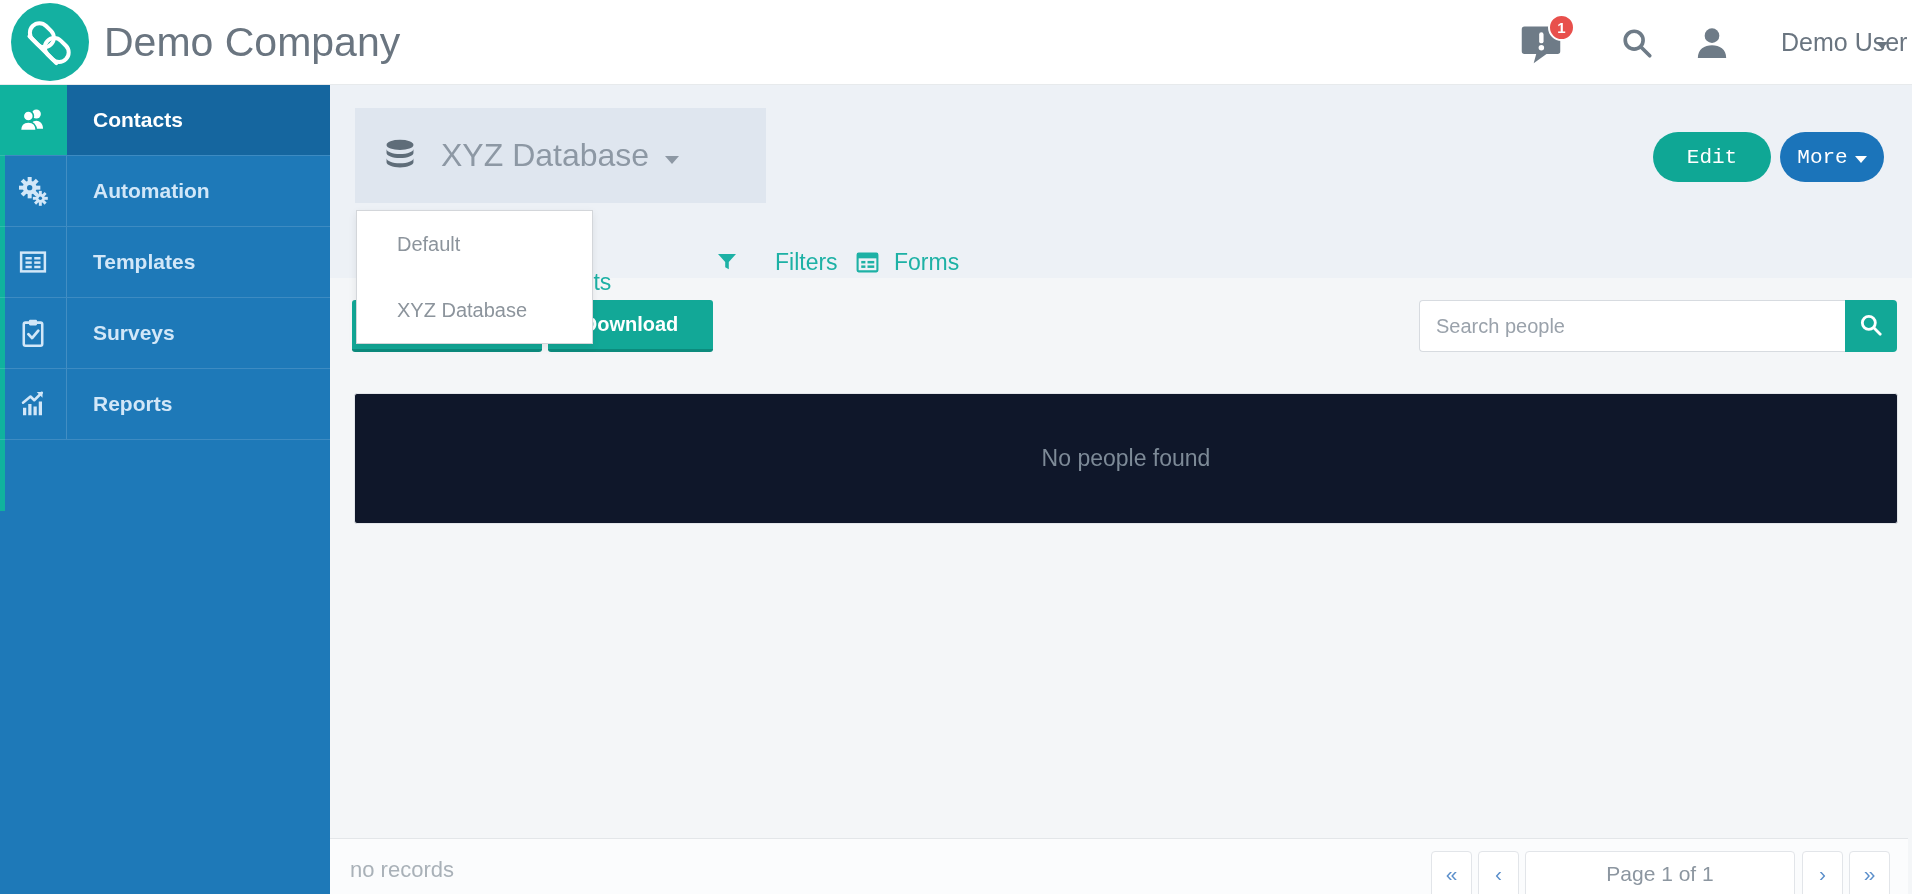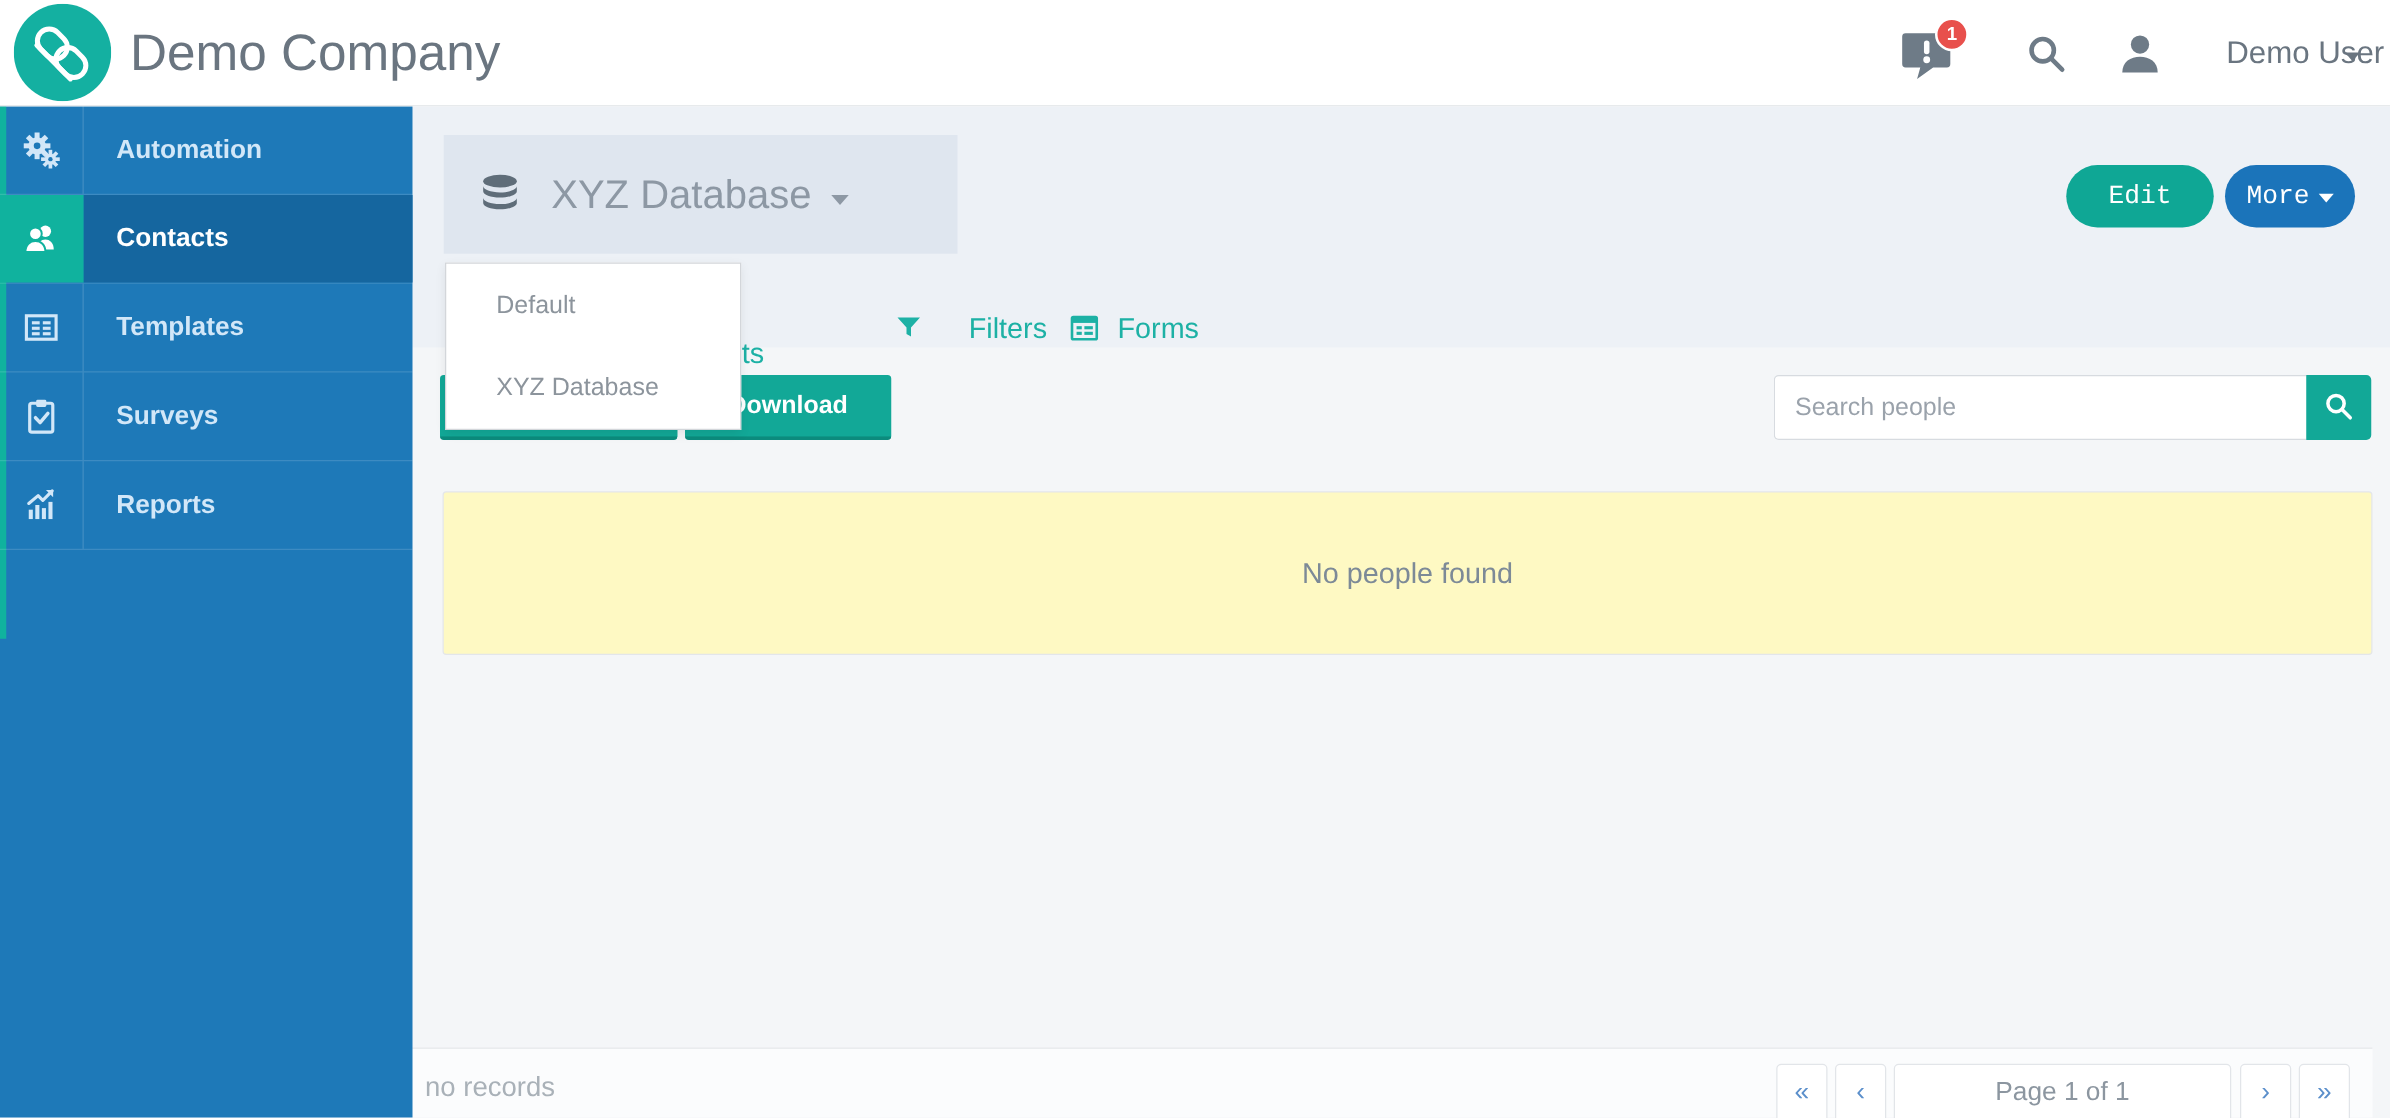--- a/index.html
+++ b/index.html
@@ -76,26 +76,26 @@
   .search-wrap { position:absolute; left:1419px; top:300px; z-index:5; }
   .search-input { width:426px; height:52px; border:1px solid #d7dbe0; border-right:none;
     border-radius:4px 0 0 4px; padding:0 16px; font-size:20px; color:#555e66;
     font-family:inherit; background:#fff; outline:none; }
   .search-input::placeholder { color:#9aa2ab; }
   .search-btn { position:absolute; left:426px; top:0; width:52px; height:52px;
     background:#12a897; border:none; border-radius:0 4px 4px 0; cursor:pointer; }
 
   
   .empty-box { position:absolute; left:354px; top:393px; width:1544px; height:131px;
-    background:#fef9c3; border:1px solid #e3e6ea; border-radius:3px;
+    background:#0f172a; border:1px solid #e3e6ea; border-radius:3px;
     display:flex; align-items:center; justify-content:center; }
   .empty-text { font-size:23px; color:#7d8a97; }
 
   
-  .footer { position:absolute; left:316px; top:838px; width:1582px; height:56px;
+  .footer { position:absolute; left:326px; top:838px; width:1582px; height:56px;
     background:#fbfcfd; border-top:1px solid #e3e6e9; }
   .records { position:absolute; left:24px; top:18px; font-size:22px; color:#a9b1b8; }
   .pg { position:absolute; top:12px; height:48px; background:#fff; border:1px solid #e2e5e9;
     border-radius:4px; text-align:center; line-height:44px; font-size:21px;
     color:#5b8fcb; cursor:pointer; }
   .pg-first { left:1105px; width:41px; } .pg-prev { left:1152px; width:41px; }
   .pg-label { left:1199px; width:270px; color:#8c96a0; cursor:default; }
   .pg-next { left:1476px; width:41px; } .pg-last { left:1523px; width:41px; }
 </style>
 </head>
@@ -134,20 +134,32 @@
       <path d="M3.5 21c0-5.2 4-7.6 8.5-7.6s8.5 2.4 8.5 7.6z" fill="#6e7b87"></path>
     </svg>
   </div>
   <div class="username">Demo User</div>
   <span class="caret user-caret" style="border-top-width:7px;border-left-width:6px;border-right-width:6px;"></span>
 </div>
 
 <div class="sidebar">
   <div class="side-accent"></div>
 
+
+  <div class="side-item active">
+    <div class="icon-cell">
+        <svg width="32" height="32" viewBox="0 0 24 24">
+      <circle cx="14.5" cy="7.5" r="3.4" fill="#ffffff"></circle>
+      <path d="M9.5 18.5c0-4 2.4-6 5-6s5 2 5 6z" fill="#ffffff"></path>
+      <circle cx="8.5" cy="9" r="3.8" fill="#ffffff" stroke="#10b29e" stroke-width="1.2"></circle>
+      <path d="M2.5 20c0-4.5 2.8-6.6 6-6.6s6 2.1 6 6.6z" fill="#ffffff" stroke="#10b29e" stroke-width="1.2"></path>
+    </svg>
+      </div>
+    <div class="side-label">Contacts</div>
+  </div>
 
   <div class="side-item">
     <div class="icon-cell">
         <svg width="32" height="32" viewBox="0 0 24 24">
       <g fill="#d2e7f8">
         <g transform="translate(9.5,9.5)">
           <circle r="5.2"></circle>
           <g>
             <rect x="-1.5" y="-8" width="3" height="4"></rect>
                 <rect x="-1.5" y="4" width="3" height="4"></rect>
@@ -173,32 +185,20 @@
                 <rect x="2.8" y="-1.1" width="2.8" height="2.2" transform="rotate(45)"></rect>
           </g>
           <circle r="1.3" fill="#1e79b8"></circle>
         </g>
       </g>
     </svg>
       </div>
     <div class="side-label">Automation</div>
   </div>
 
-  <div class="side-item active">
-    <div class="icon-cell">
-        <svg width="32" height="32" viewBox="0 0 24 24">
-      <circle cx="14.5" cy="7.5" r="3.4" fill="#ffffff"></circle>
-      <path d="M9.5 18.5c0-4 2.4-6 5-6s5 2 5 6z" fill="#ffffff"></path>
-      <circle cx="8.5" cy="9" r="3.8" fill="#ffffff" stroke="#10b29e" stroke-width="1.2"></circle>
-      <path d="M2.5 20c0-4.5 2.8-6.6 6-6.6s6 2.1 6 6.6z" fill="#ffffff" stroke="#10b29e" stroke-width="1.2"></path>
-    </svg>
-      </div>
-    <div class="side-label">Contacts</div>
-  </div>
-
   <div class="side-item">
     <div class="icon-cell">
         <svg width="30" height="30" viewBox="0 0 24 24">
       <rect x="2.5" y="4.5" width="19" height="15" fill="none" stroke="#d2e7f8" stroke-width="2"></rect>
       <g fill="#d2e7f8">
         <rect x="6" y="8" width="5" height="2"></rect>
             <rect x="13" y="8" width="5" height="2"></rect>
         <rect x="6" y="11.5" width="5" height="2"></rect>
             <rect x="13" y="11.5" width="5" height="2"></rect>
         <rect x="6" y="15" width="5" height="2"></rect>

